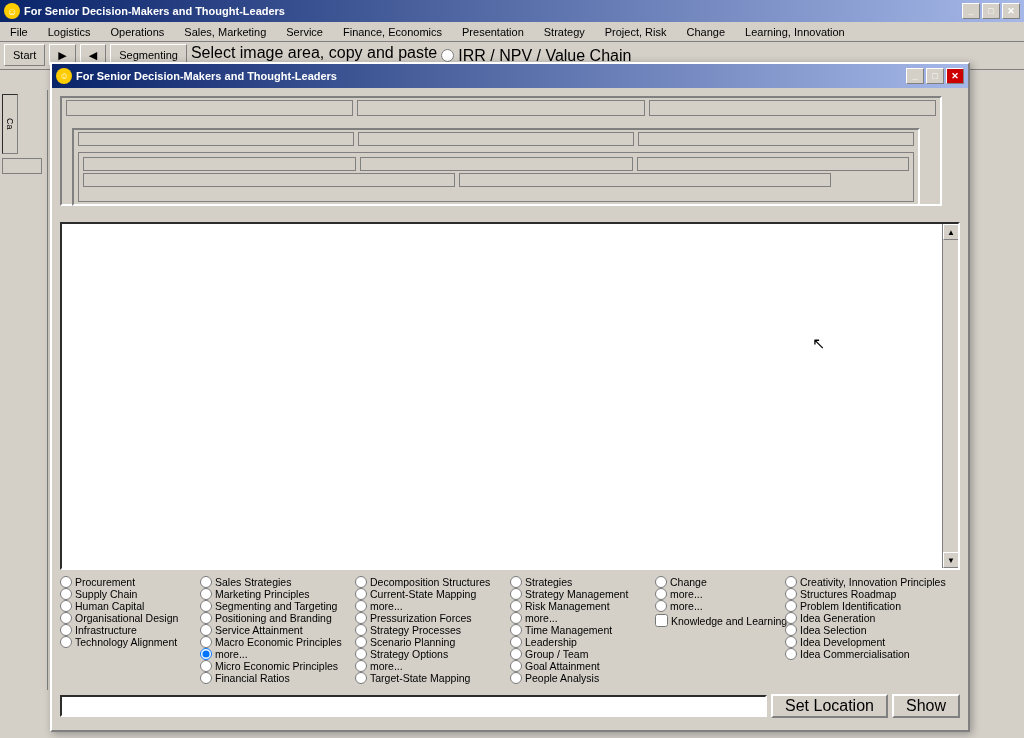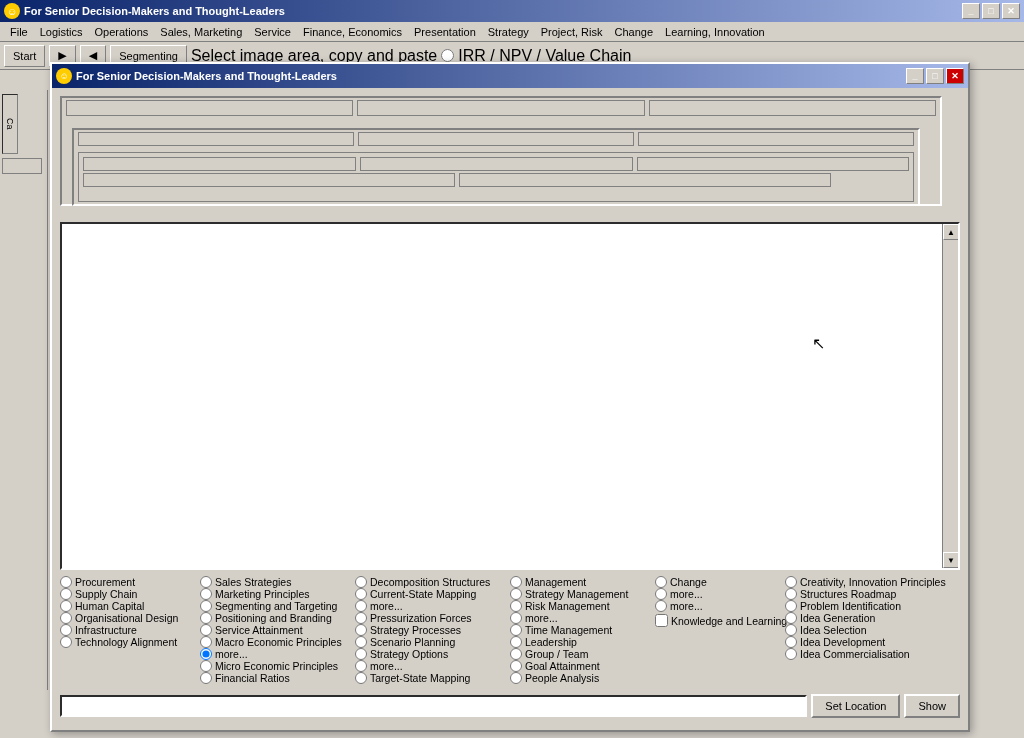--- a/index.html
+++ b/index.html
@@ -43,36 +43,35 @@
       justify-content: center;
       font-size: 10px;
     }
 
     .bg-menubar {
       background: #d4d0c8;
       height: 20px;
       display: flex;
       align-items: center;
       padding: 0 4px;
-      gap: 0;
+      gap: 8px;
       border-bottom: 1px solid #808080;
     }
 
     .menu-item {
       padding: 2px 6px;
       font-size: 11px;
       cursor: pointer;
       color: #000;
     }
 
     .bg-toolbar {
       background: #d4d0c8;
       height: 28px;
       display: flex;
-      align-items: center;
       padding: 2px 4px;
       gap: 4px;
       border-bottom: 1px solid #808080;
     }
 
     .toolbar-btn {
       height: 22px;
       padding: 0 8px;
       background: #d4d0c8;
       border: 1px solid #808080;
@@ -275,21 +274,21 @@
       border-color: #808080 #ffffff #ffffff #808080;
       padding: 0 4px;
     }
 
     .win-btn {
       height: 24px;
       padding: 0 12px;
       background: #d4d0c8;
       border: 2px solid;
       border-color: #ffffff #808080 #808080 #ffffff;
-      font-size: 11px;
+      font-size: 16px;
       cursor: pointer;
       white-space: nowrap;
     }
   </style>
 </head>
 <body>
 
 <div class="bg-window">
   <div class="bg-titlebar">
     <div class="bg-titlebar-icon">☺</div>
@@ -490,21 +489,21 @@
         </div>
         <div class="radio-item">
           <input type="radio" name="main-select" style="">
           <label>Target-State Mapping</label>
         </div>
       </div>
 
       <div style="flex:1; min-width:145px;">
         <div class="radio-item">
           <input type="radio" name="main-select" style="">
-          <label>Management</label>
+          <label>Strategies</label>
         </div>
         <div class="radio-item">
           <input type="radio" name="main-select" style="">
           <label>Strategy Management</label>
         </div>
         <div class="radio-item">
           <input type="radio" name="main-select" style="">
           <label>Risk Management</label>
         </div>
         <div class="radio-item">

